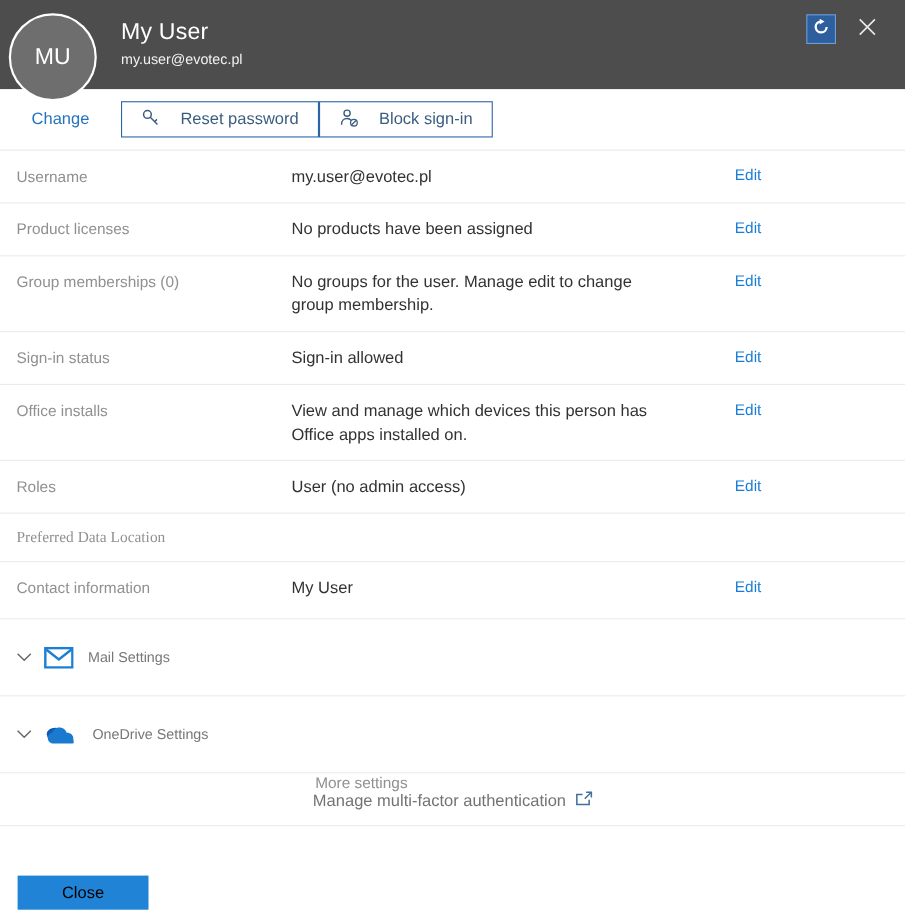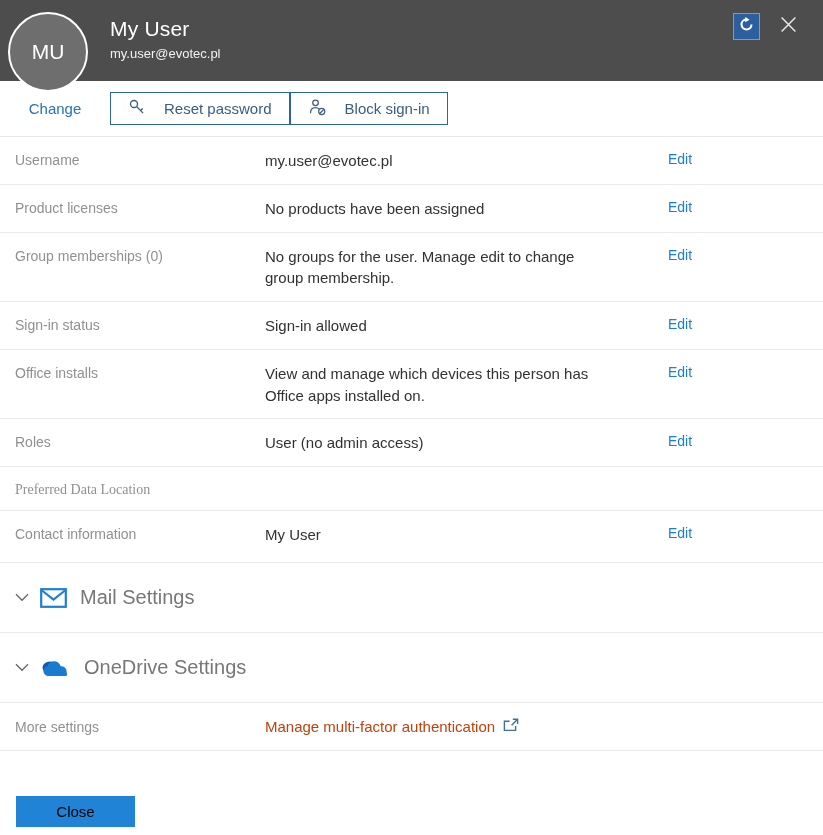--- a/index.html
+++ b/index.html
@@ -111,32 +111,33 @@
   
   .section {
     height: 70px;
     display: flex; align-items: center;
     padding: 0 15px;
     border-bottom: 1px solid #ebebeb;
     cursor: pointer;
   }
   .section .chev { margin-right: 11px; display: flex; }
   .section .sec-icon { margin-right: 13px; display: flex; }
-  .section-label { color: #777777; font-size: 20px; text-align: right; }
+  .section-label { color: #777777; font-size: 13px; text-align: right; }
 
   
   .more-row {
     min-height: 48px;
     display: flex; align-items: center;
     padding: 0 15px;
     border-bottom: 1px solid #ebebeb;
+    flex-direction: column;
   }
   .more-label { width: 250px; flex-shrink: 0; color: #909090; font-size: 14px; }
   .mfa-link {
-    color: #c2410c;
+    color: #737373;
     font-size: 15px;
     display: flex; align-items: center; gap: 8px;
     cursor: pointer;
   }
 
   
   .close-footer-btn {
     position: absolute;
     left: 16px; top: 796px;
     width: 119px; height: 31px;

